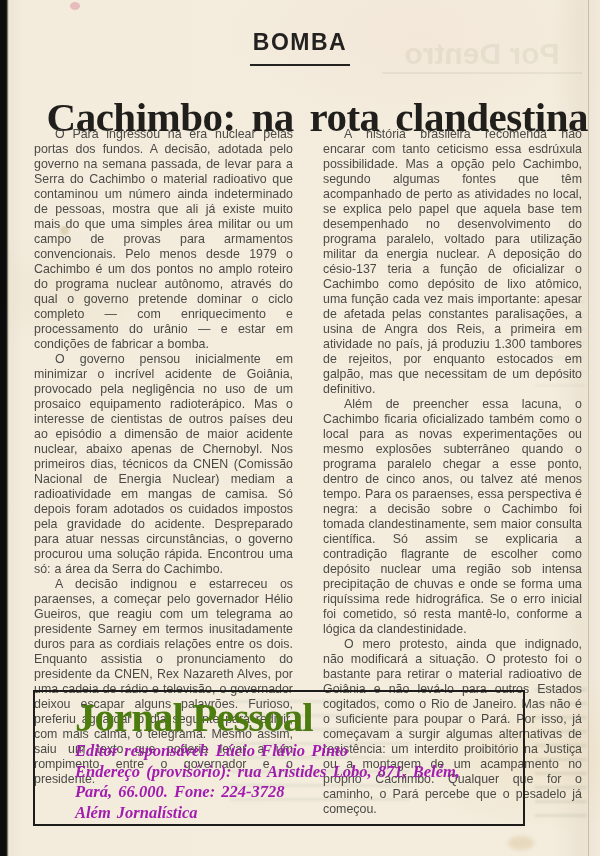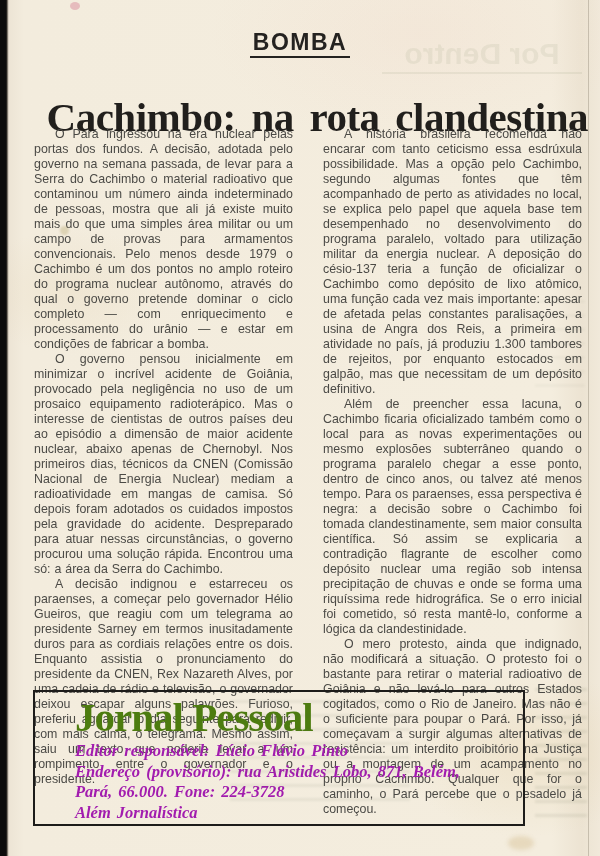--- a/index.html
+++ b/index.html
@@ -18,21 +18,21 @@
     position:absolute;left:0;top:0;width:9px;height:856px;
     background:linear-gradient(90deg,#0c0c0c 0 6px,#3a352d 7px,rgba(60,55,45,.25) 8px,transparent 9px);
   }
   .page-edge-right{
     position:absolute;right:11px;top:0;width:1px;height:856px;
     background:rgba(110,100,82,.30);
   }
   .kicker-row{position:absolute;top:30px;left:0;width:600px;text-align:center;}
   .kicker{
     display:inline-block;font-weight:bold;font-size:23px;letter-spacing:1.5px;
-    color:#242220;border-bottom:2.5px solid #242220;padding:0 3px 1px 3px;line-height:1.1;
+    color:#242220;border-bottom:2.5px solid #242220;padding:0 3px 9px 3px;line-height:1.1;
   }
   .headline{
     position:absolute;top:68px;left:14px;width:574px;text-align:right;
     font-family:"Liberation Serif", serif;font-weight:bold;font-size:41px;
     color:#211f1c;letter-spacing:-.5px;word-spacing:6px;line-height:1.1;
   }
   .columns{
     position:absolute;top:127px;left:34px;width:548px;height:548px;
     display:flex;gap:30px;
   }

